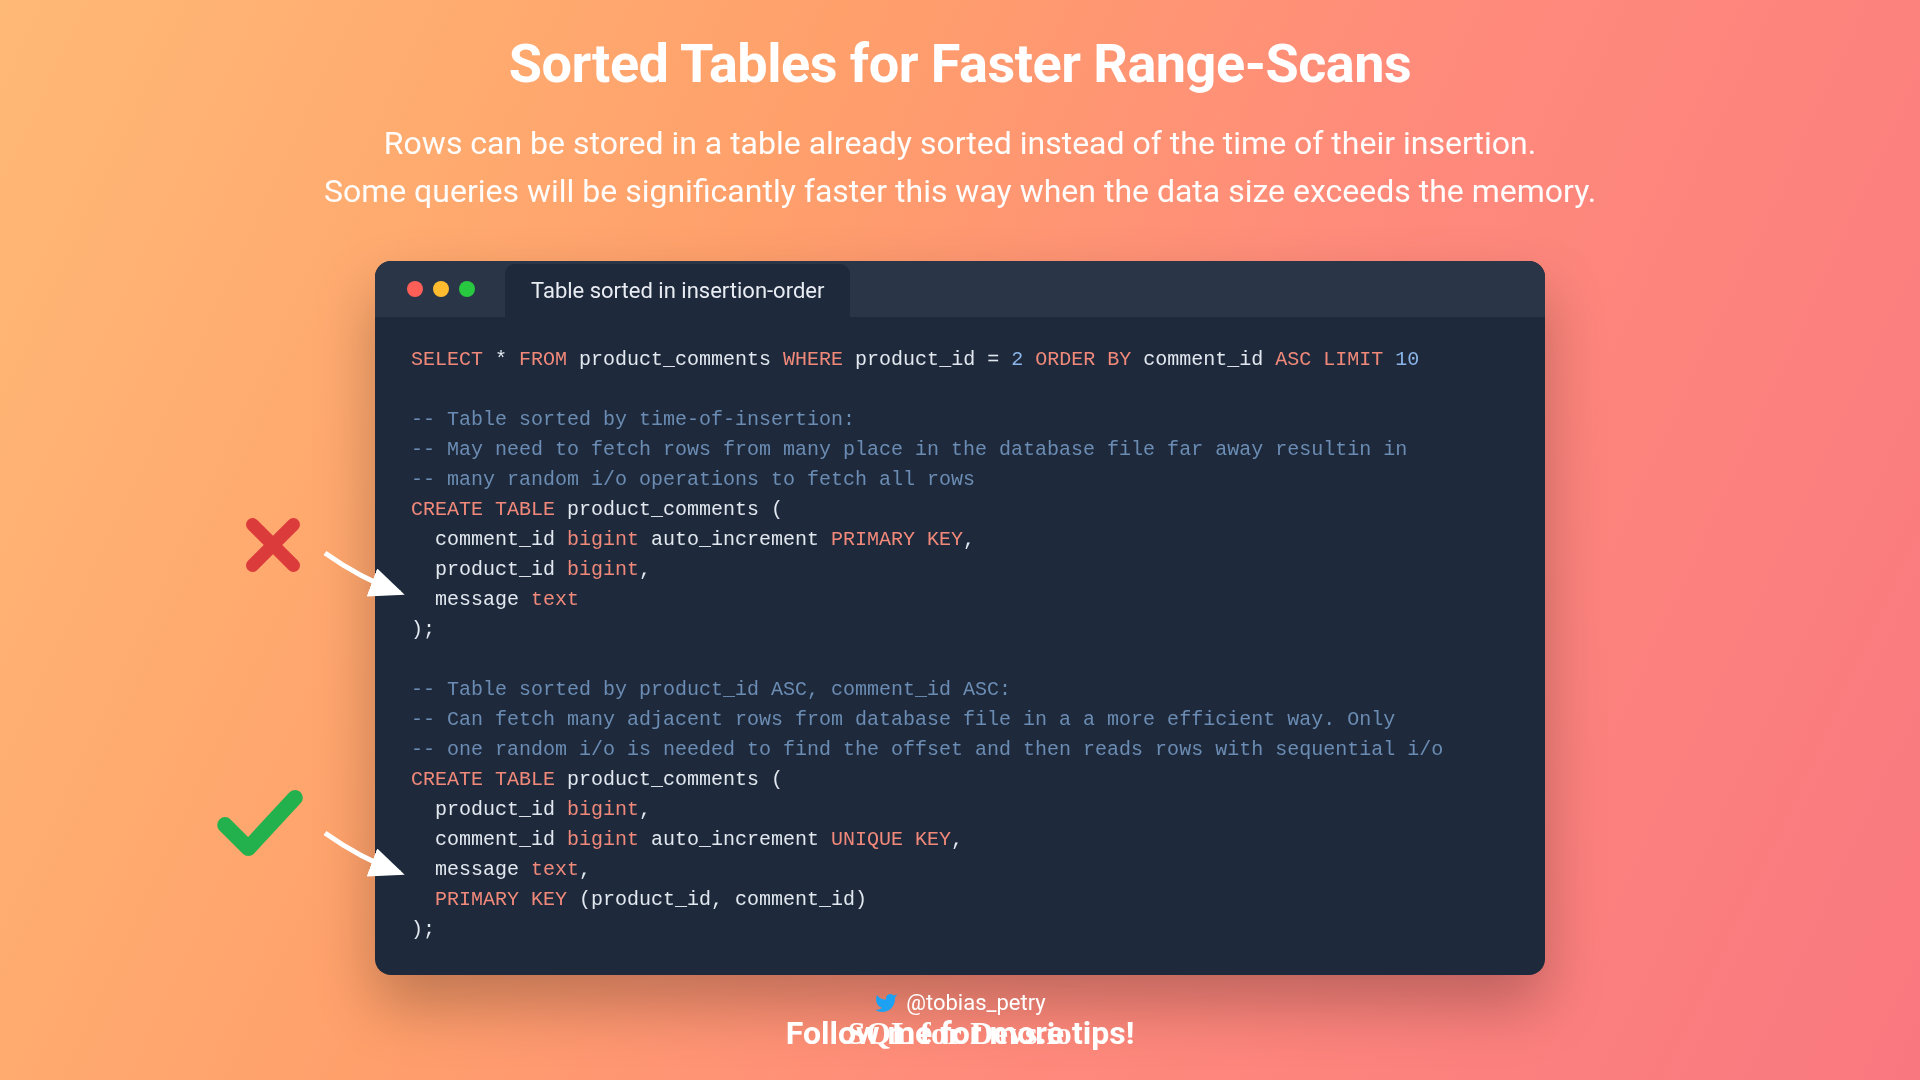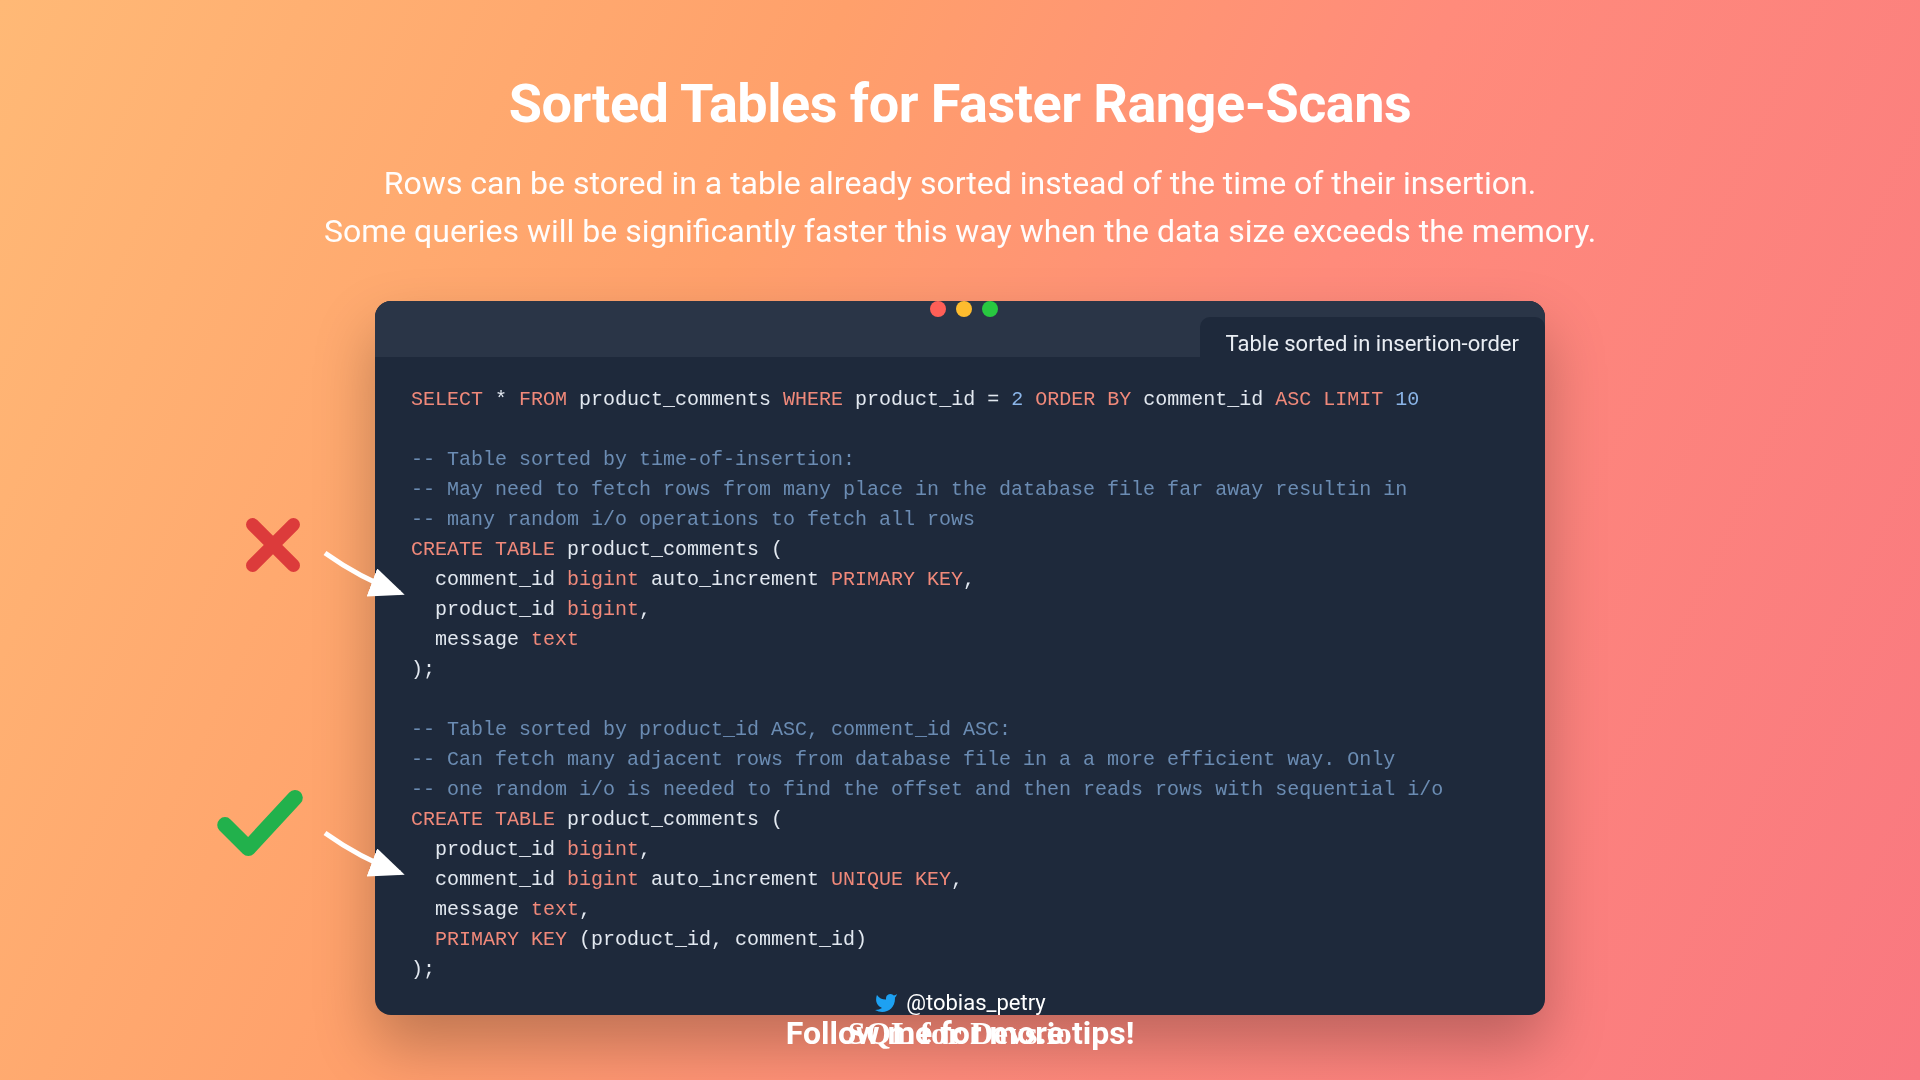--- a/index.html
+++ b/index.html
@@ -11,21 +11,21 @@
   font-family: -apple-system, BlinkMacSystemFont, "Segoe UI", Roboto, Helvetica, Arial, sans-serif;
   position: relative;
   overflow: hidden;
 }
 
 .title {
   text-align: center;
   color: #fff;
   font-size: 54px;
   font-weight: 700;
-  padding-top: 72px;
+  padding-top: 32px;
   letter-spacing: -0.5px;
 }
 
 .subtitle {
   text-align: center;
   color: #fff;
   font-size: 32px;
   font-weight: 400;
   margin-top: 24px;
   line-height: 1.5;
@@ -39,22 +39,21 @@
   border-radius: 16px;
   box-shadow: 0 30px 60px rgba(0,0,0,0.25);
   overflow: hidden;
 }
 
 .window-chrome {
   background: #2a3547;
   display: flex;
   align-items: center;
   height: 56px;
-  padding-left: 8px;
-  flex-direction: column;
+  padding-left: 32px;
 }
 
 .dots { display: flex; gap: 10px; }
 .dot { width: 16px; height: 16px; border-radius: 50%; }
 .dot-red { background: #ff5f57; }
 .dot-yellow { background: #febc2e; }
 .dot-green { background: #28c840; }
 
 .tab {
   background: #1e293b;

